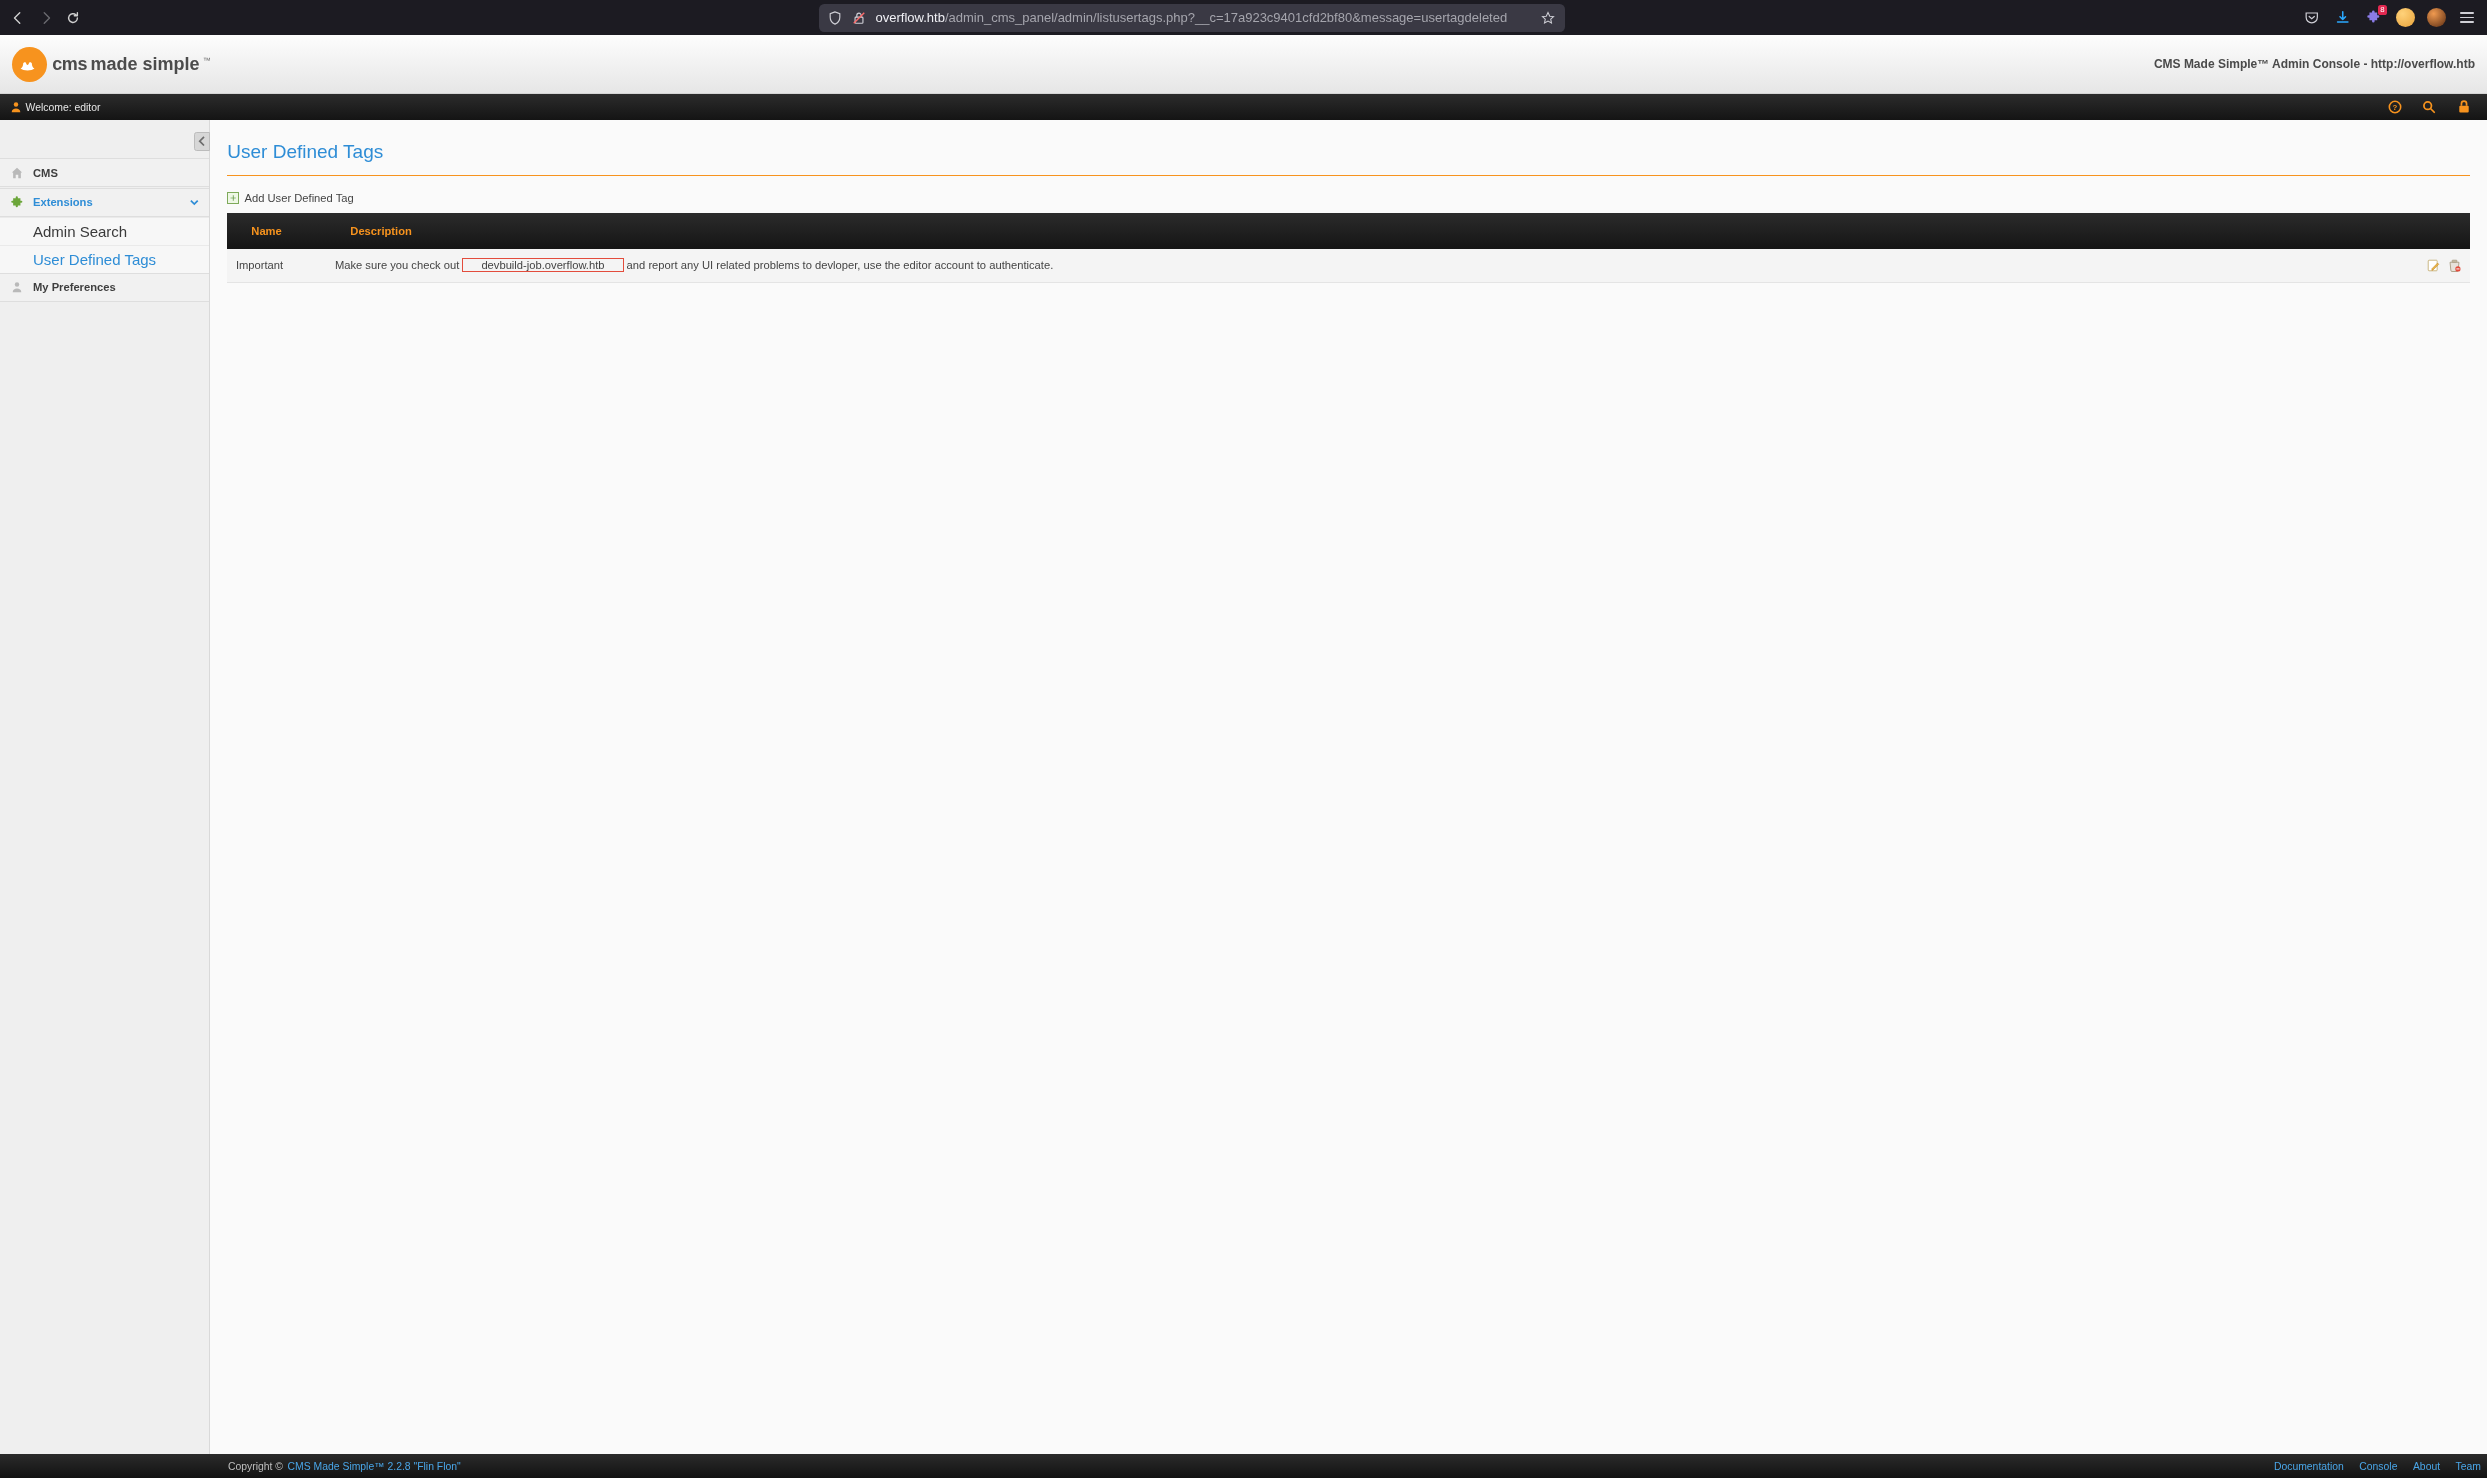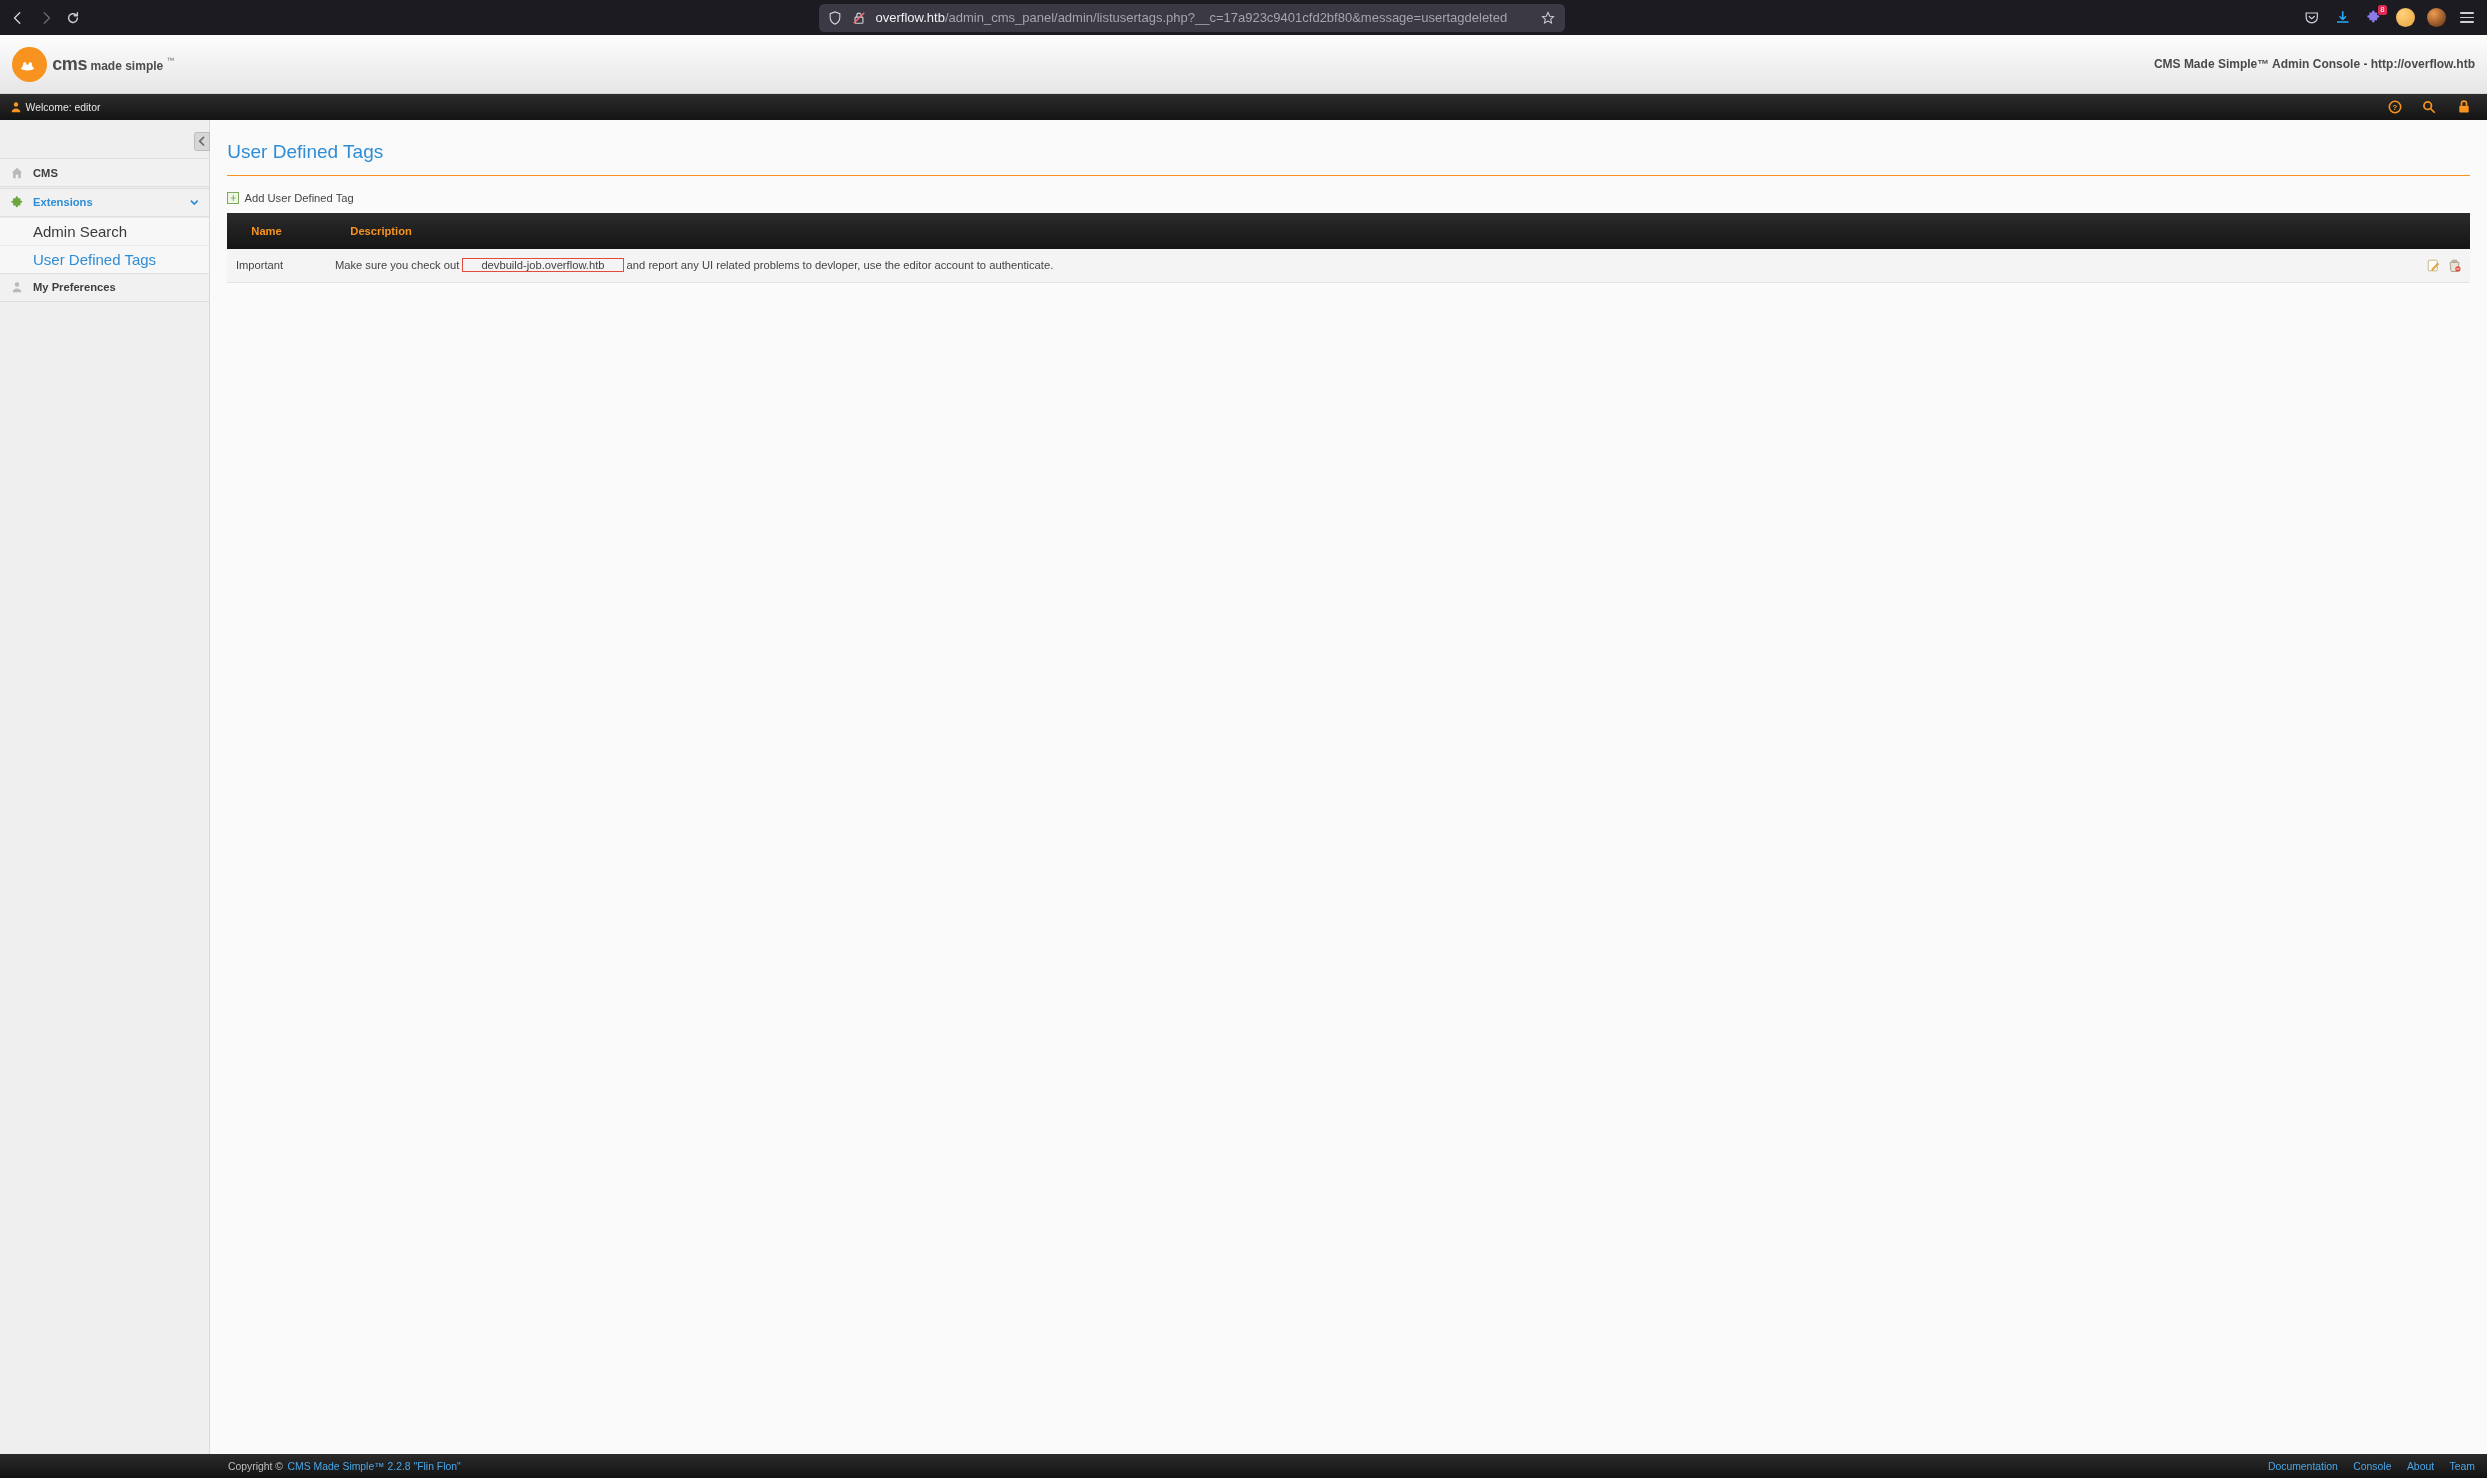--- a/index.html
+++ b/index.html
@@ -81,21 +81,21 @@
 .logo {
   display: flex; align-items: center; gap: 5.2px;
 }
 .logo-mark {
   width: 35px; height: 35px; border-radius: 50%;
   background: #f7931e;
   display: flex; align-items: center; justify-content: center;
 }
 .logo-text { display: flex; align-items: baseline; gap: 3.5px; }
 .logo-cms { color: #4c4c4c; font-weight: bold; font-size: 18px; letter-spacing: -0.4px; }
-.logo-made { color: #4c4c4c; font-weight: 600; font-size: 12px; letter-spacing: 0; }
+.logo-made { color: #4c4c4c; font-weight: 600; font-size: 18px; letter-spacing: 0; }
 .logo-tm { font-size: 7.8px; color: #6d6d6d; vertical-align: super; position: relative; top: -7px; }
 
 .header-right { color: #4a4a4a; font-size: 12px; font-weight: bold; }
 
 
 .topbar {
   height: 26px;
   background: linear-gradient(#2c2c2c, #141414);
   display: flex; align-items: center; justify-content: space-between;
   padding-left: 8.6px; padding-right: 15.5px;
@@ -221,21 +221,21 @@
 .row-actions { display: inline-flex; gap: 7px; float: right;}
 .act-ic {
   width: 14px; height: 14px; display: flex; align-items: center; justify-content: center;
 }
 
 
 .footer {
   height: 24px;
   background: linear-gradient(#2b2b2b, #121212);
   display: flex; align-items: center; justify-content: space-between;
-  padding: 0 12px 0 228px;
+  padding: 0 6px 0 228px;
   color: #bfbfbf; font-size: 10.4px;
 }
 .footer a { color: #4aa6e8; text-decoration: none; }
 .footer-left a { margin-left: 1.7px; }
 .footer-right { display: flex; gap: 15.5px; }
 </style>
 </head>
 <body>
 
 <div class="browser-bar">

